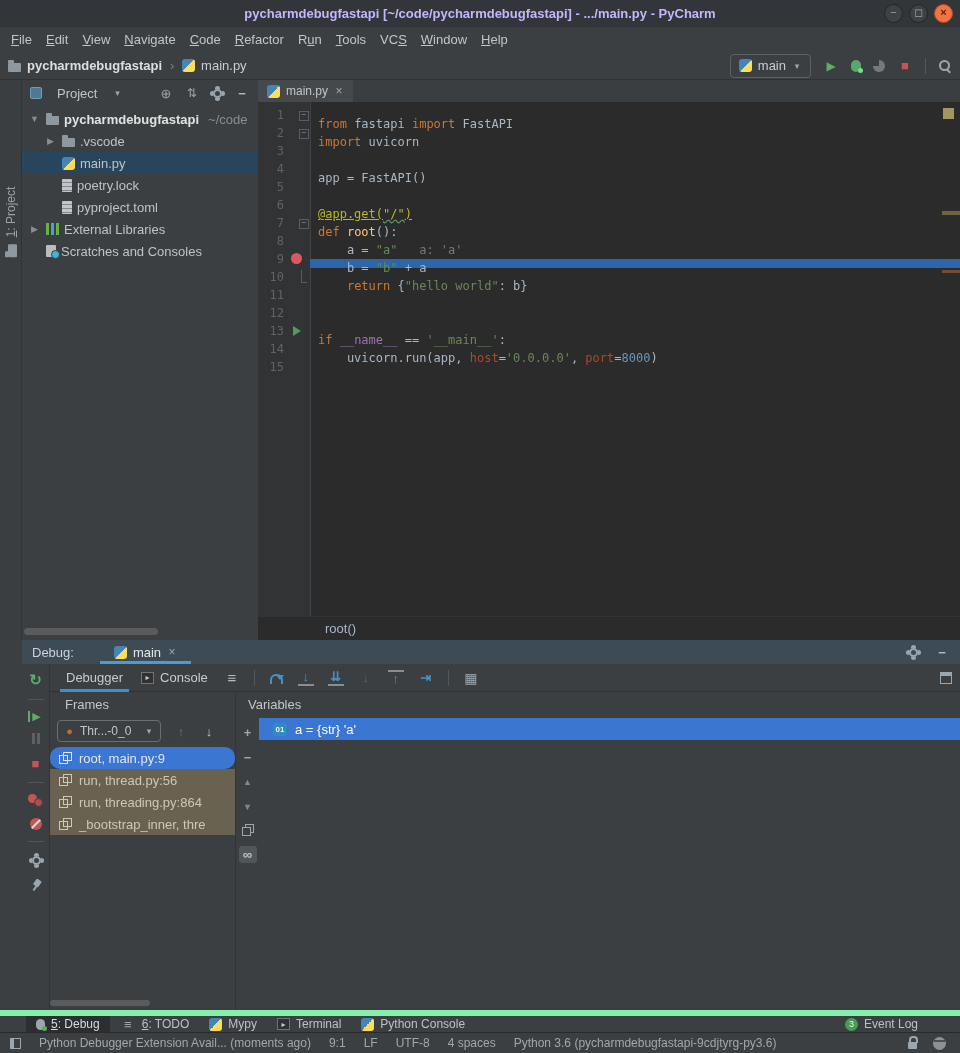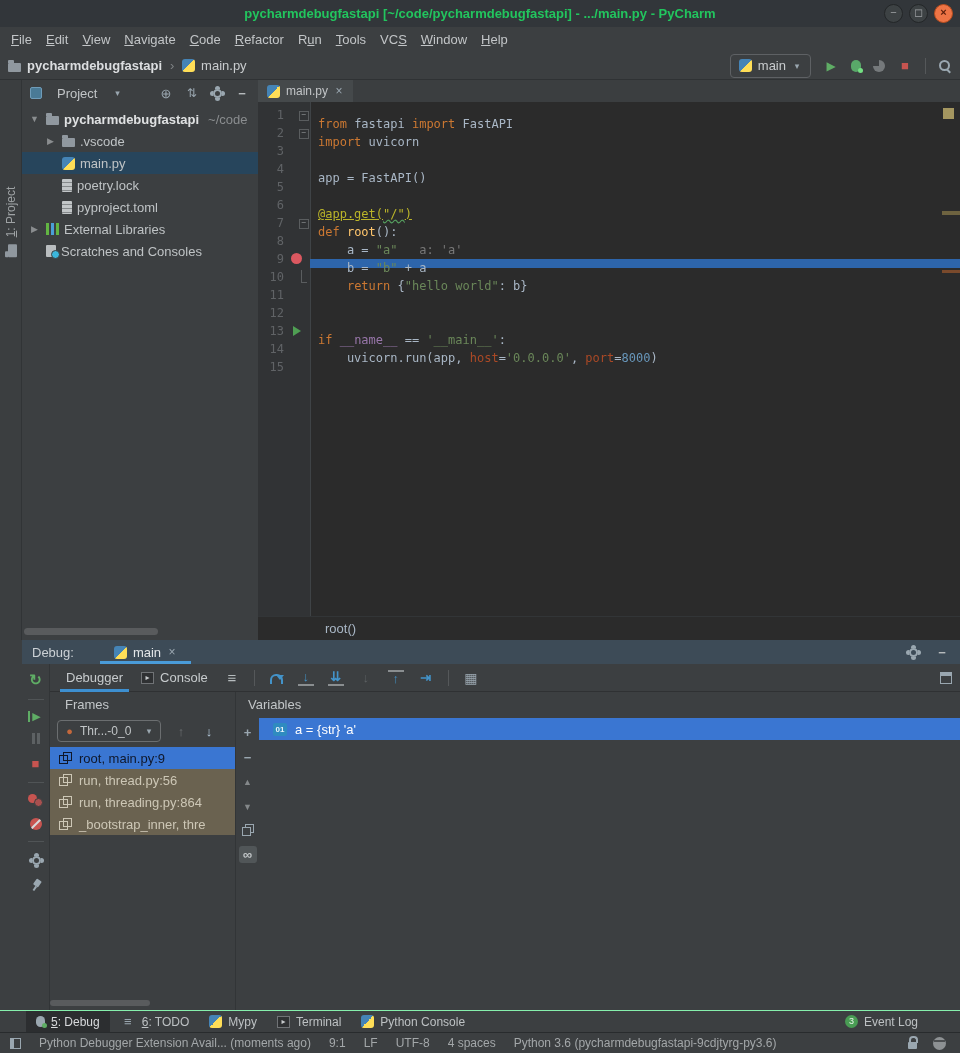--- a/index.html
+++ b/index.html
@@ -3,21 +3,21 @@
 <meta charset="utf-8">
 <style>
   html,body{margin:0;padding:0;background:#1e1f22;}
   .app{position:relative;width:960px;height:1053px;overflow:hidden;background:#2b2b2b;
        font-family:"Liberation Sans",sans-serif;color:#bbbbbb;font-size:13px;
        -webkit-font-smoothing:antialiased;}
 
   
   .titlebar{position:absolute;top:0;left:0;width:960px;height:27px;background:#32363a;border-bottom:1px solid #26292c;}
   .titlebar .title{position:absolute;left:0;right:0;top:0;line-height:27px;text-align:center;
-       font-weight:bold;font-size:13px;color:#22c55e;}
+       font-weight:bold;font-size:13px;color:#c4b5fd;}
   .winctrls{position:absolute;right:7px;top:4px;display:flex;gap:6px;}
   .wbtn{width:17px;height:17px;border-radius:50%;background:#3d4244;border:1px solid #232628;
        color:#9ea2a4;font-size:11px;line-height:15px;text-align:center;}
   .wbtn-close{background:#ee7445;border-color:#b94d1e;color:#5d1f0c;font-weight:bold;}
 
   
   .menubar{position:absolute;top:27px;left:0;width:960px;height:25px;background:#3c3f41;
        display:flex;align-items:center;padding-left:4px;}
   .menu-item{padding:0 7px;line-height:25px;color:#c2c5c7;}
   .mn{text-decoration:underline;}
@@ -94,34 +94,34 @@
   .dtabbtn.active::after{content:'';position:absolute;left:-4px;right:-4px;bottom:-7px;height:3px;background:#3d8fd0;}
   .vsep{width:1px;height:16px;background:#55585a;flex:none;}
   .dtb-right{margin-left:auto;margin-right:8px;display:flex;gap:10px;}
   .frames{position:absolute;top:52px;left:50px;width:185px;bottom:0;background:#3c3f41;}
   .fhead{height:26px;line-height:26px;padding-left:15px;color:#c2c6c8;}
   .threadrow{display:flex;align-items:center;gap:12px;margin:2px 4px 5px 7px;}
   .threadbox{display:flex;align-items:center;gap:5px;border:1px solid #6b6e70;border-radius:4px;
        height:22px;padding:0 6px;width:104px;box-sizing:border-box;color:#c2c6c8;font-size:12px;}
   .threadbox .tname{overflow:hidden;white-space:nowrap;flex:1;}
   .frow{height:22px;display:flex;align-items:center;gap:7px;padding-left:9px;white-space:nowrap;overflow:hidden;color:#bfc3c5;}
-  .frow.selected{background:#3a76d2;color:#0f172a;}
+  .frow.selected{background:#3a76d2;color:#e5e5e5;border-radius:10px;}
   .frow.lib{background:#6a6250;color:#cdc7b6;}
   .fscroll{position:absolute;bottom:4px;left:0;width:100px;height:6px;border-radius:3px;background:#595b5d;}
   .vars{position:absolute;top:52px;left:235px;right:0;bottom:0;background:#3c3f41;border-left:1px solid #323537;box-sizing:border-box;}
   .vhead{height:26px;line-height:26px;padding-left:12px;color:#c2c6c8;}
   .minibar{position:absolute;top:26px;left:0;width:23px;bottom:0;display:flex;flex-direction:column;
        align-items:center;gap:9px;padding-top:6px;box-sizing:border-box;}
   .vrows{margin-left:23px;}
   .vrow{height:22px;display:flex;align-items:center;gap:8px;background:#3a76d2;color:#fff;padding-left:14px;}
   .vbadge{width:14px;height:13px;flex:none;background:#2f8bc0;color:#eaf4fb;font-weight:bold;font-size:8px;
        line-height:13px;text-align:center;border-radius:2px;}
 
   
-  .bottombar{position:absolute;top:1010px;left:0;width:960px;height:22px;background:#3c3f41;border-top:1px solid #86efac;
+  .bottombar{position:absolute;top:1010px;left:0;width:960px;height:22px;background:#3c3f41;border-top:6px solid #86efac;
        display:flex;align-items:center;padding-left:26px;box-sizing:border-box;font-size:12px;}
   .bbitem{display:flex;align-items:center;gap:6px;height:100%;padding:0 10px;color:#bdc1c3;}
   .bbitem.active{background:#2c2e30;color:#d8dadc;}
   .eventlog{margin-left:auto;margin-right:42px;display:flex;align-items:center;gap:6px;color:#bdc1c3;}
   .evbadge{width:13px;height:13px;border-radius:50%;background:#499c54;color:#eaf4ea;font-size:9px;
        line-height:13px;text-align:center;flex:none;}
   .statusbar{position:absolute;top:1032px;left:0;width:960px;height:21px;background:#3c3f41;border-top:1px solid #282b2d;
        display:flex;align-items:center;gap:18px;padding:0 10px;box-sizing:border-box;color:#a3a7a9;font-size:12px;white-space:nowrap;}
   .sb-right{margin-left:auto;display:flex;align-items:center;gap:15px;margin-right:4px;}
 

